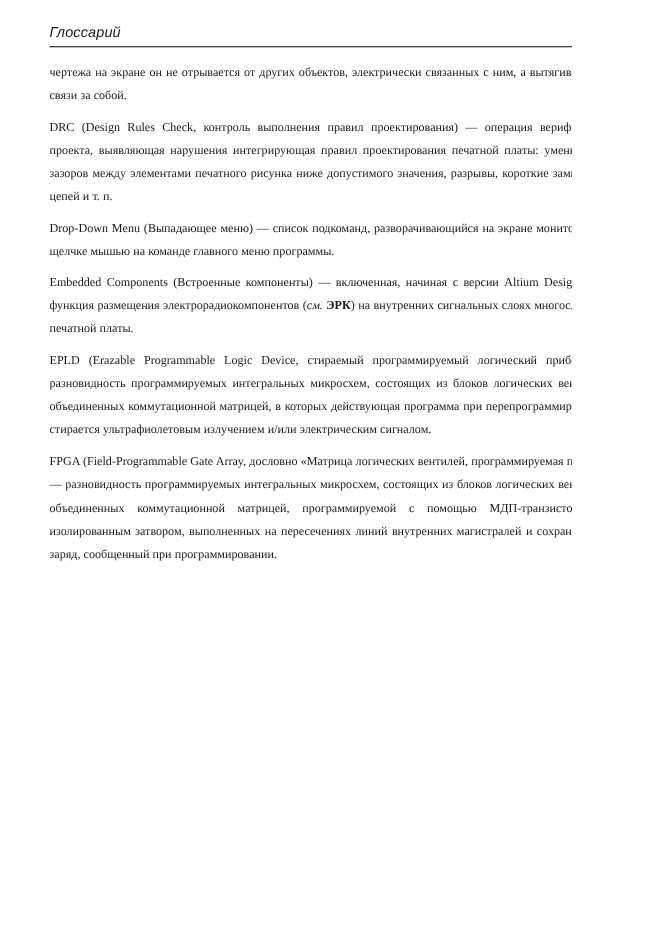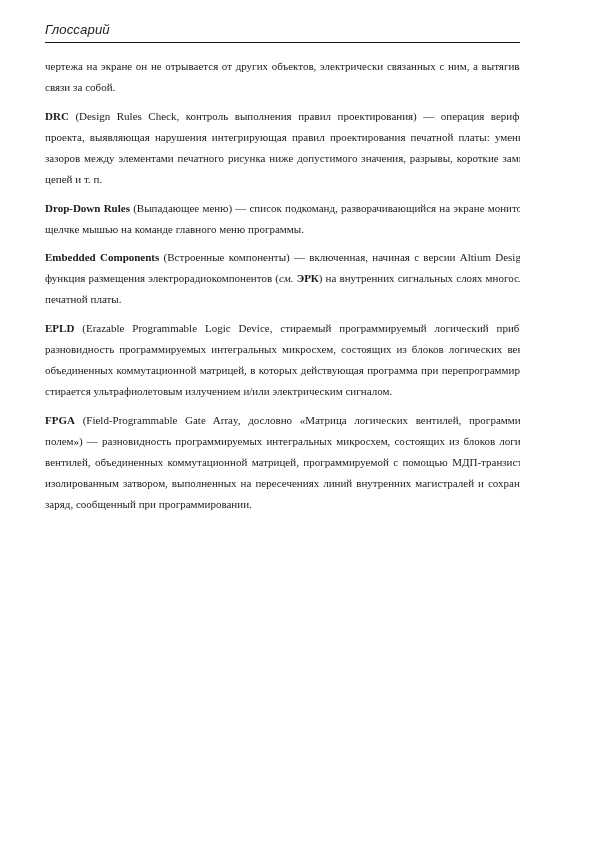--- a/index.html
+++ b/index.html
@@ -55,21 +55,21 @@
     font-size: 11px;
     line-height: 21.1px;
     text-align: justify;
     text-justify: inter-word;
     -webkit-hyphens: none;
     hyphens: none;
     word-spacing: 0.1px;
   }
   p.entry:last-child { margin-bottom: 0; }
   .term {
-    font-weight: bold;
+    font-weight: normal;
   }
   .it { font-style: italic; }
   .bd { font-weight: bold; }
 </style>
 </head>
 <body>
 
 <div class="page">
 
   <div class="page-header">
@@ -82,21 +82,21 @@
   <div class="content">
 
     <p class="entry">чертежа на экране он не отрывается от других объектов, электрически связанных с ним, а вытягивает эти связи за собой.</p>
 
     <p class="entry">
       <span class="term">DRC</span><span> (Design Rules Check, контроль выполнения правил проектирования) — операция верификации проекта, выявляющая нарушения интегрирующая правил проектирования печатной платы: уменьшение зазоров между элементами печатного рисунка ниже допустимого значения, разрывы, короткие замыкания цепей и т. п.</span>
     </p>
 
 
     <p class="entry">
-      <span class="term">Drop-Down Rules</span><span> (Выпадающее меню) — список подкоманд, разворачивающийся на экране монитора при щелчке мышью на команде главного меню программы.</span>
+      <span class="term">Drop-Down Menu</span><span> (Выпадающее меню) — список подкоманд, разворачивающийся на экране монитора при щелчке мышью на команде главного меню программы.</span>
     </p>
 
 
 
 
 
     <p class="entry">
       <span class="term">Embedded Components</span><span> (Встроенные компоненты) — включенная, начиная с версии Altium Designer 14, функция размещения электрорадиокомпонентов (</span><span class="it">см.</span><span> </span><span class="bd">ЭРК</span><span>) на внутренних сигнальных слоях многослойной печатной платы.</span>
     </p>
 

